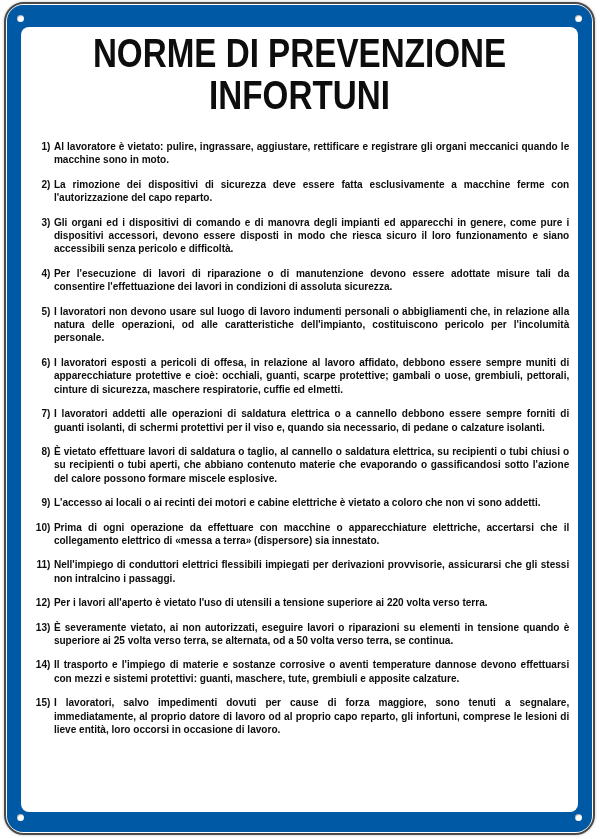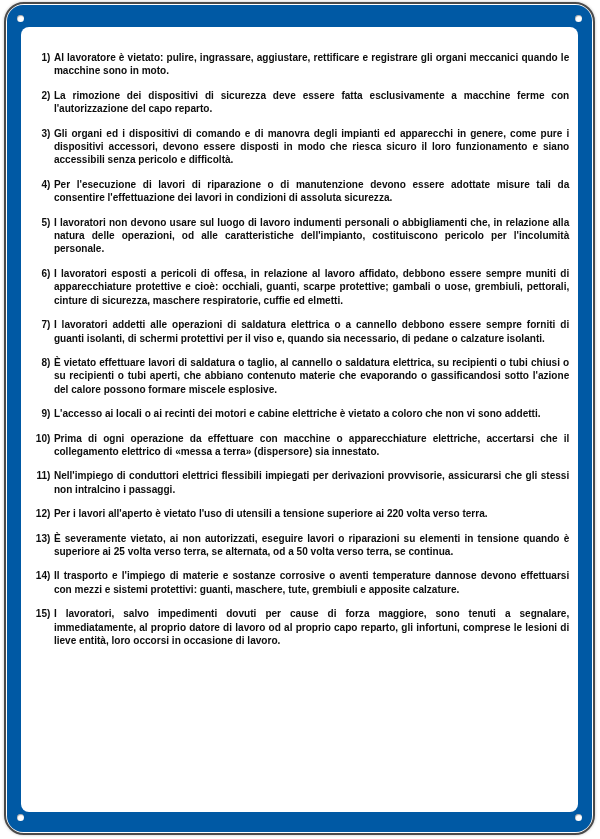--- a/index.html
+++ b/index.html
@@ -110,20 +110,23 @@
 <div class="canvas">
   <div class="plate" style="border-color: rgb(74, 74, 74);">
     <div class="blue-frame" style="background: rgb(0, 89, 164);"></div>
 
     <div class="hole hole-tl"></div>
     <div class="hole hole-tr"></div>
     <div class="hole hole-bl"></div>
     <div class="hole hole-br"></div>
 
     <div class="inner">
+      <div class="title-wrap">
+        <h1 class="sign-title"><span>NORME DI PREVENZIONE</span><br><span>INFORTUNI</span></h1>
+      </div>
       <div class="body-wrap">
         <div class="rules-list">
   <div class="rule-item">
     <span class="rule-num">1)</span>
     <span class="rule-text">Al lavoratore è vietato: pulire, ingrassare, aggiustare, rettificare e registrare gli organi meccanici quando le macchine sono in moto.</span>
   </div>
 
   <div class="rule-item">
     <span class="rule-num">2)</span>
     <span class="rule-text">La rimozione dei dispositivi di sicurezza deve essere fatta esclusivamente a macchine ferme con l'autorizzazione del capo reparto.</span>

